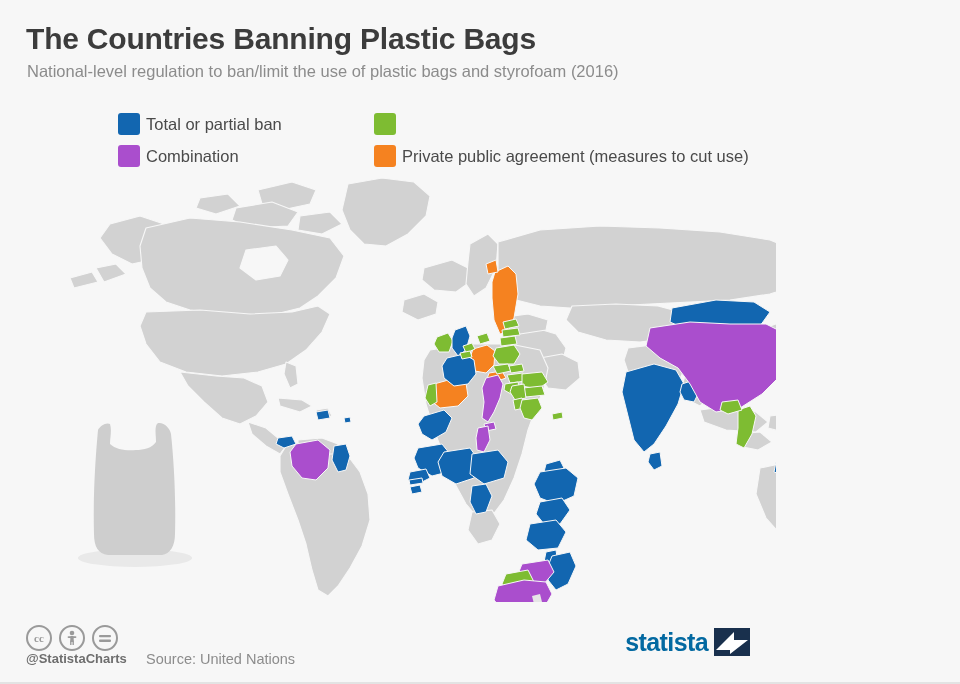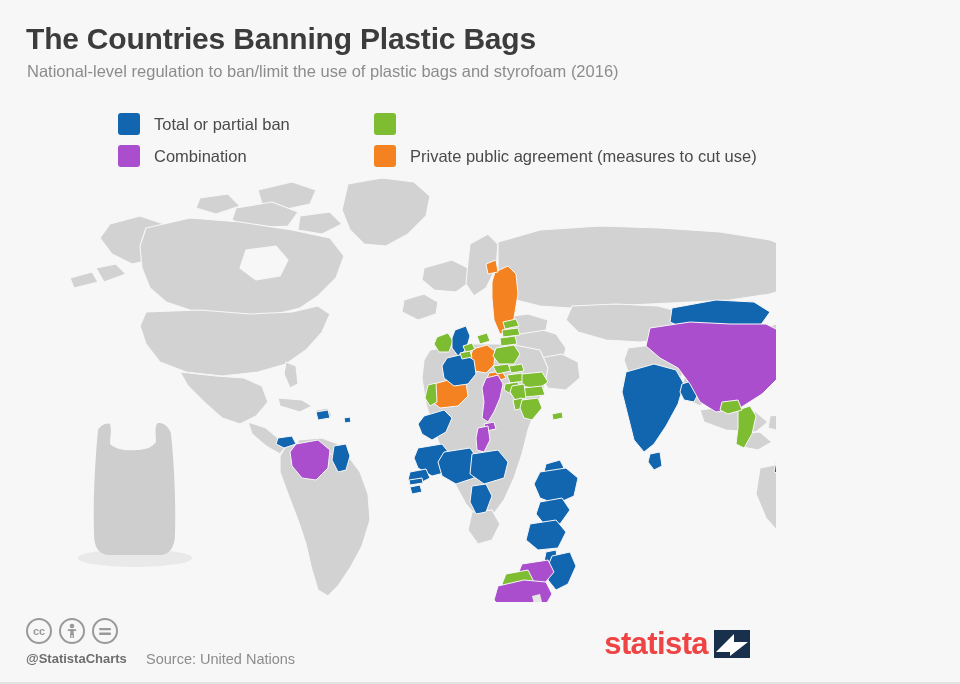--- a/index.html
+++ b/index.html
@@ -25,53 +25,53 @@
     font-size:16.5px;color:#8c8c8c;font-weight:normal;white-space:nowrap;
   }
 
   
   .legend{position:absolute;left:118px;top:108px;width:760px;}
   .legend-col{position:absolute;top:0;}
   .legend-col.c1{left:0;}
   .legend-col.c2{left:256px;}
   .legend-item{display:flex;align-items:center;height:32px;}
   .sw{width:22px;height:22px;border-radius:3px;flex:none;}
-  .legend-label{margin-left:14px;font-size:16.5px;color:#4a4a4a;white-space:nowrap;}
+  .legend-label{margin-left:6px;font-size:16.5px;color:#4a4a4a;white-space:nowrap;}
 
   
   #map{position:absolute;left:0;top:172px;width:960px;height:430px;}
   #map svg{display:block;width:100%;height:100%;}
 
   
   .bag{position:absolute;left:70px;top:408px;width:130px;height:165px;}
 
   
   .footer{position:absolute;left:0;right:0;bottom:0;height:82px;}
-  .cc-icons{position:absolute;left:26px;top:16px;display:flex;gap:7px;}
+  .cc-icons{position:absolute;left:26px;top:23px;display:flex;gap:7px;font-family:Liberation Serif, serif;}
   .cc-circle{
     width:26px;height:26px;border-radius:50%;
     border:2px solid #9a9a9a;
     display:flex;align-items:center;justify-content:center;
     color:#9a9a9a;font-size:11px;font-weight:bold;
     box-sizing:border-box;
   }
   .handle{
     position:absolute;left:26px;top:49px;
     font-size:13px;font-weight:bold;color:#6e6e6e;
   }
   .source{
     position:absolute;left:146px;top:49px;
     font-size:14.5px;color:#8c8c8c;
   }
   .brand{
     position:absolute;right:26px;top:26px;
     display:flex;align-items:center;
   }
   .brand-word{
-    font-size:31px;font-weight:bold;color:#ef4444;
+    font-size:25px;font-weight:bold;color:#0369a1;
     letter-spacing:-0.6px;line-height:1;
   }
   .brand-mark{margin-left:6px;display:block;}
 </style>
 </head>
 <body>
 
 <div id="stage">
 
   <div class="title">The Countries Banning Plastic Bags</div>

